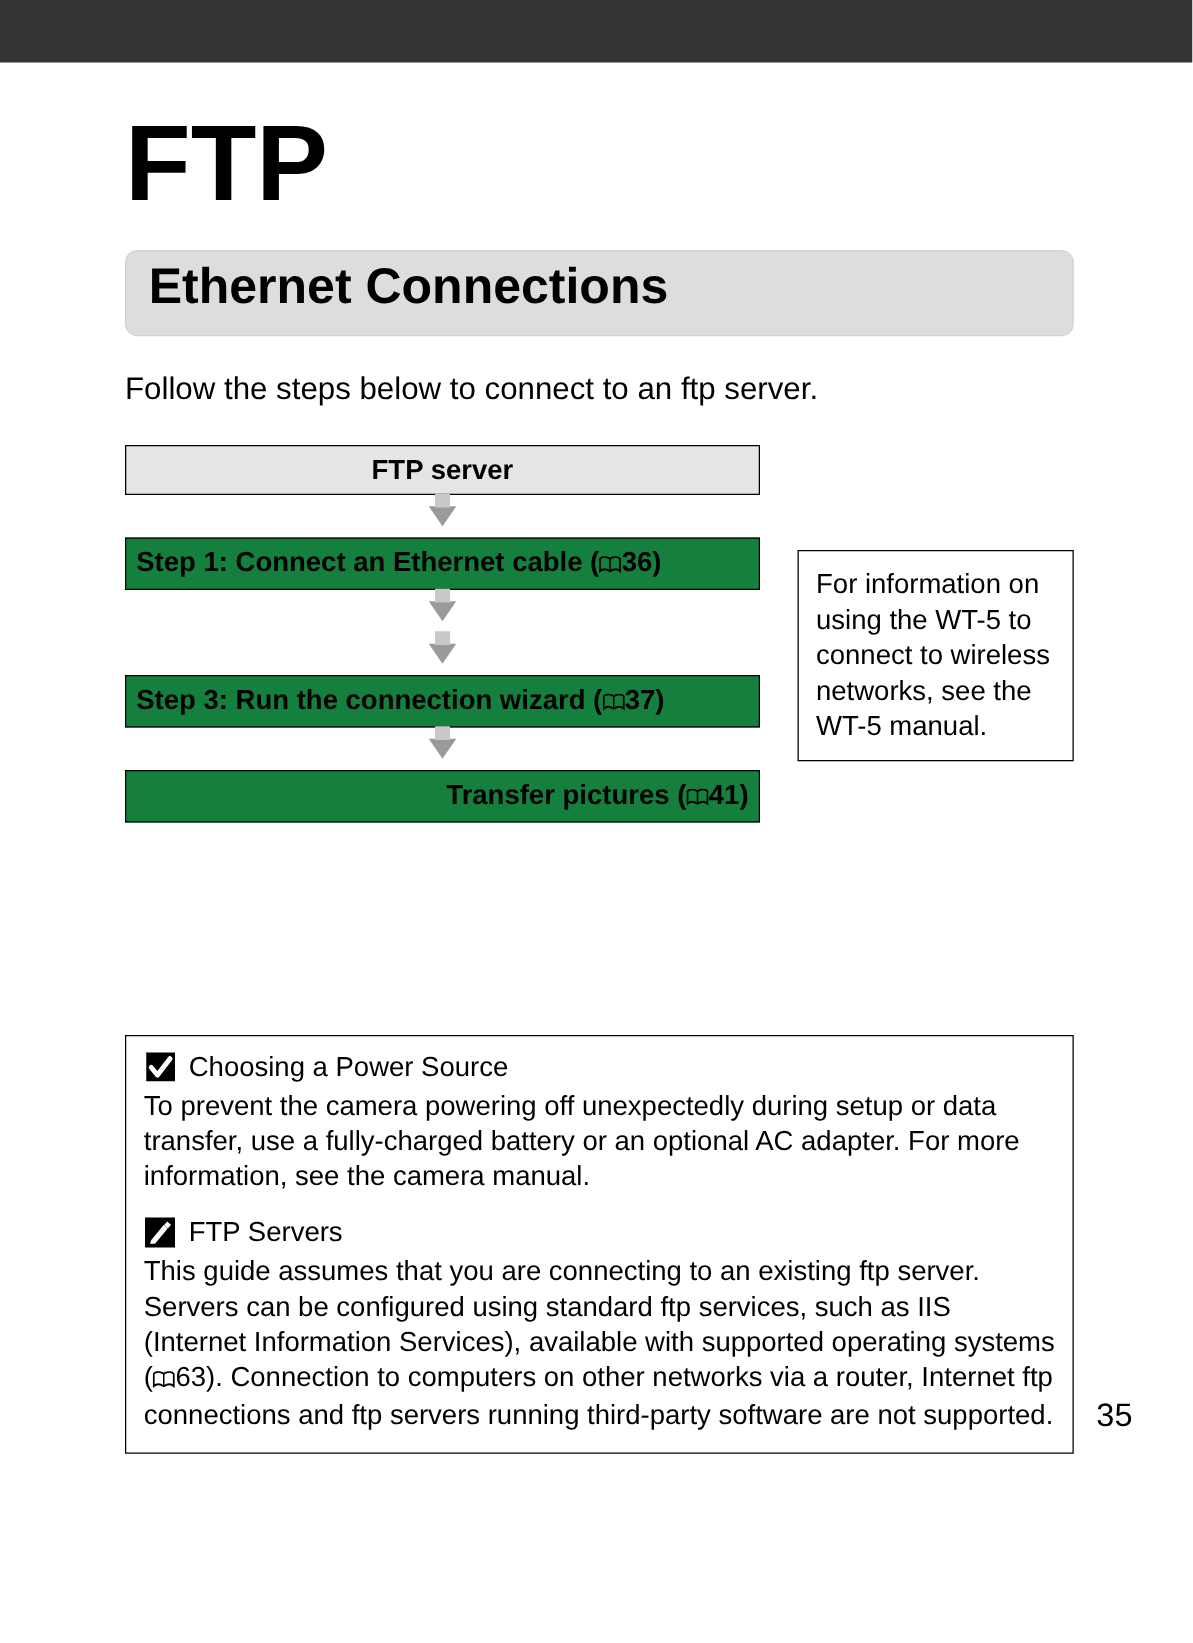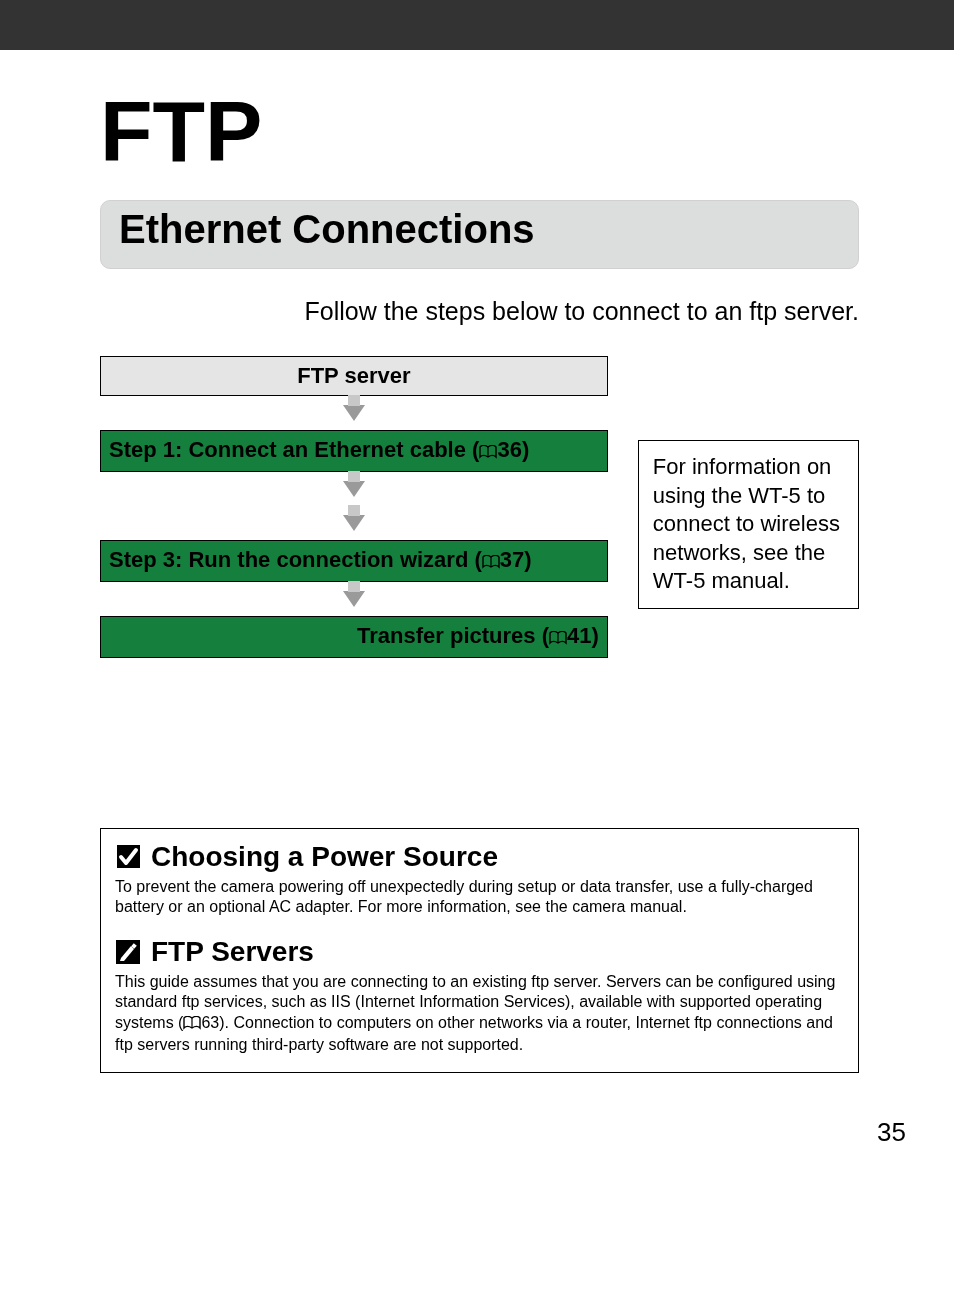--- a/index.html
+++ b/index.html
@@ -2,35 +2,35 @@
 <html><head>
 <meta charset="utf-8">
 <style>
   * { box-sizing: border-box; margin: 0; padding: 0; }
   html, body { width: 954px; height: 1314px; font-family: "Segoe UI", "Helvetica Neue", Arial, sans-serif; color:#000; }
   .top-bar { width: 100%; height: 50px; background:#333; }
   .page { padding: 30px 95px 0 100px; position: relative; height:1120px; }
   .chapter { font-size: 86px; font-weight: 700; line-height: 1; margin-top: 8px; margin-bottom: 26px; font-family: "Segoe UI", Arial, sans-serif; }
   .section-box { background:#dcdddd; border: 1px solid #d1d1d1; border-radius: 10px; padding: 6px 18px 16px 18px; margin-bottom: 28px; }
   .section-title { font-size: 40px; font-weight: 700; }
-  .intro { font-size: 25px; margin-bottom: 30px; text-align: right; }
+  .intro { font-size: 25px; margin-bottom: 30px; }
   .flow-wrap { display:flex; gap:30px; align-items:flex-start; }
   .flow-col { width: 510px; }
   .flow-box { width: 100%; border: 1px solid #000; padding: 6px 8px; font-size: 22px; font-weight: 700; text-align:left; background:#15803d; }
   .flow-box.center { text-align:right; }
   .flow-box.start { background:#e5e5e5; text-align:center; }
   .arrow-holder { height: 34px; display:flex; justify-content:center; align-items:center; }
   .arrow { width:0; height:0; border-left:11px solid transparent; border-right:11px solid transparent; border-top:16px solid #9a9a9a; position:relative; }
   .arrow::before { content:""; position:absolute; top:-26px; left:-6px; width:12px; height:11px; background:#c8c8c8; }
   .side-note { border:1px solid #000; padding: 12px 14px; font-size:22px; width: 222px; margin-top: 84px; line-height:1.3; }
   .book-icon { display:inline-block; vertical-align: -2px; }
   .notes-box { border:1px solid #000; margin-top: 170px; padding: 12px 14px 16px 14px; }
-  .note-head { display:flex; align-items:center; gap:10px; font-size:28px; font-weight:700; margin-bottom:4px; }
+  .note-head { display:flex; align-items:center; gap:10px; font-size:22px; font-weight:400; margin-bottom:4px; }
   .note-head.mt { margin-top:18px; }
-  .note-body { font-size:16px; line-height:1.28; }
+  .note-body { font-size:22px; line-height:1.28; }
   .note-icon { width:26px; height:26px; flex:0 0 26px; display:inline-flex; align-items:center; justify-content:center; }
   .note-icon svg { width:26px; height:26px; }
   .page-num { position:absolute; bottom: 22px; right: 48px; font-size:26px; }
 </style>
 </head>
 <body>
 
 <div class="top-bar"></div>
 
 <div class="page">

